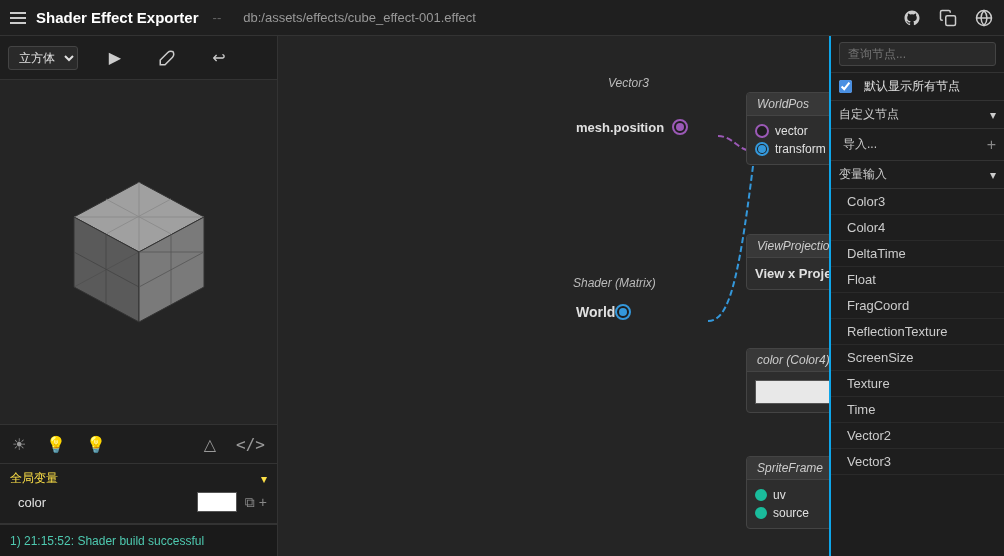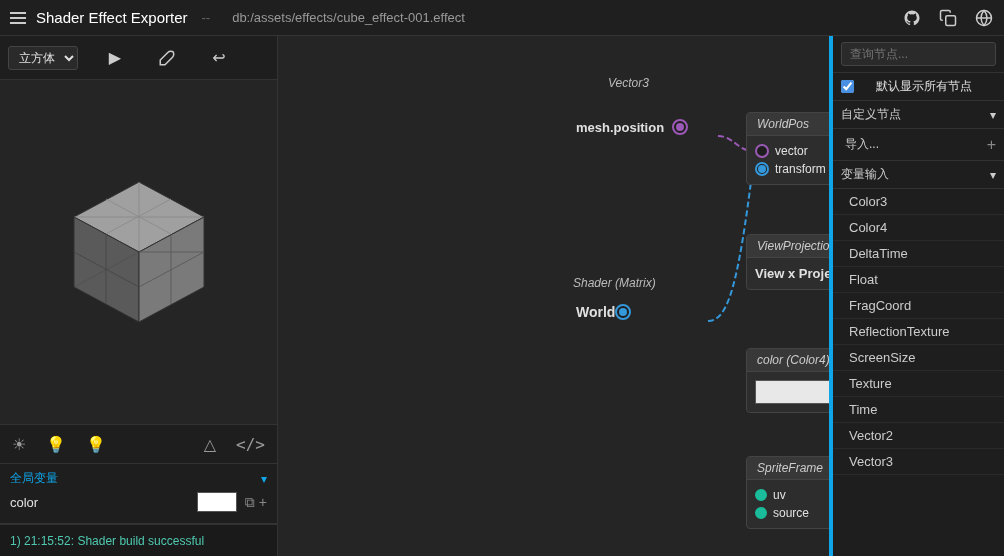--- a/index.html
+++ b/index.html
@@ -4,21 +4,21 @@
   <style>
     * { box-sizing: border-box; margin: 0; padding: 0; }
     body { width: 1004px; height: 556px; background: #1a1a1a; color: #e0e0e0; font-family: 'Segoe UI', Arial, sans-serif; font-size: 13px; overflow: hidden; }
 
     
     .header {
       display: flex; align-items: center; height: 36px;
       background: #1f1f1f; border-bottom: 1px solid #333;
       padding: 0 10px; gap: 10px;
     }
-    .header-title { font-size: 15px; font-weight: normal; color: #fff; }
+    .header-title { font-size: 15px; font-weight: bold; color: #fff; }
     .header-file { font-size: 13px; color: #999; margin-left: 8px; }
     .header-icons { margin-left: auto; display: flex; gap: 16px; align-items: center; }
     .header-icon { width: 20px; height: 20px; display: flex; align-items: center; justify-content: center; cursor: pointer; color: #ccc; font-size: 16px; }
 
     
     .main-layout { display: flex; height: calc(556px - 36px); }
 
     
     .left-panel {
       width: 278px; background: #1e1e1e; border-right: 1px solid #333;
@@ -48,24 +48,24 @@
 
     .bottom-icons {
       display: flex; align-items: center; height: 40px;
       padding: 0 12px; gap: 20px; border-top: 1px solid #333; border-bottom: 1px solid #333;
     }
     .bottom-icon { color: #999; cursor: pointer; font-size: 16px; }
 
     .globals-section { padding: 6px 10px; border-bottom: 1px solid #333; }
     .globals-header {
       display: flex; align-items: center; justify-content: space-between;
-      font-size: 12px; color: #0ea5e9;
+      font-size: 12px; color: #fde047;
     }
     .color-var-row {
-      display: flex; align-items: center; padding: 5px 0; gap: 8px;
+      display: flex; align-items: center; padding: 5px 0; gap: 8px; margin-left: 8px;
     }
     .color-var-name { color: #e0e0e0; font-size: 13px; flex: 1; }
     .color-swatch { width: 40px; height: 20px; background: #fff; border: 1px solid #555; }
     .var-icons { display: flex; gap: 4px; }
     .var-icon { color: #888; cursor: pointer; font-size: 14px; }
 
     .status-bar {
       height: 32px; background: #1a1a1a; border-top: 1px solid #333;
       display: flex; align-items: center; padding: 0 10px;
       font-size: 12px; color: #4ec9b0;
@@ -93,32 +93,32 @@
     }
 
     
     .connections-svg {
       position: absolute; top: 0; left: 0; width: 100%; height: 100%;
       pointer-events: none;
     }
 
     
     .right-panel {
-      width: 175px; background: #1e1e1e; border-left: 4px solid #0ea5e9;
+      width: 175px; background: #1e1e1e; border-left: 2px solid #0ea5e9;
       display: flex; flex-direction: column; overflow-y: auto;
     }
     .right-search {
       padding: 6px 8px; border-bottom: 1px solid #333;
     }
     .right-search-input {
       width: 100%; background: #2a2a2a; border: 1px solid #444; color: #ccc;
       padding: 4px 8px; border-radius: 3px; font-size: 12px;
     }
     .right-checkbox-row {
-      display: flex; align-items: center; gap: 22px; padding: 5px 8px;
+      display: flex; align-items: center; gap: 12px; padding: 5px 8px;
       border-bottom: 1px solid #333; font-size: 12px;
     }
     .right-checkbox { accent-color: #4a90e2; }
     .right-section-header {
       display: flex; align-items: center; justify-content: space-between;
       padding: 5px 8px; font-size: 12px; color: #ccc; border-bottom: 1px solid #333;
       cursor: pointer;
     }
     .right-action-row {
       display: flex; align-items: center; justify-content: space-between;
@@ -258,21 +258,21 @@
 
     <div style="position:absolute; left:330px; top:40px; color:#bbb; font-size:12px; font-style:italic;">Vector3</div>
 
     <div style="position:absolute; left:298px; top:83px; display:flex; align-items:center; gap:8px;">
       <span style="color:#e0e0e0; font-size:13px; font-weight:bold;">mesh.position</span>
       <div style="width:16px;height:16px;border-radius:50%;border:2px solid #9b59b6;background:#1e1e1e;display:flex;align-items:center;justify-content:center;">
         <div style="width:8px;height:8px;border-radius:50%;background:#9b59b6;"></div>
       </div>
     </div>
 
-    <div class="node" style="left:468px; top:76px; width:155px;">
+    <div class="node" style="left:468px; top:56px; width:155px;">
       <div class="node-header">WorldPos</div>
       <div class="node-body">
         <div class="node-row">
           <div style="width:14px;height:14px;border-radius:50%;border:2px solid #9b59b6;background:#1e1e1e;"></div>
           <span>vector</span>
           <span style="flex:1"></span>
 
         </div>
         <div class="node-row">
           <div style="width:14px;height:14px;border-radius:50%;border:2px solid #3498db;background:#1e1e1e;display:flex;align-items:center;justify-content:center;">

